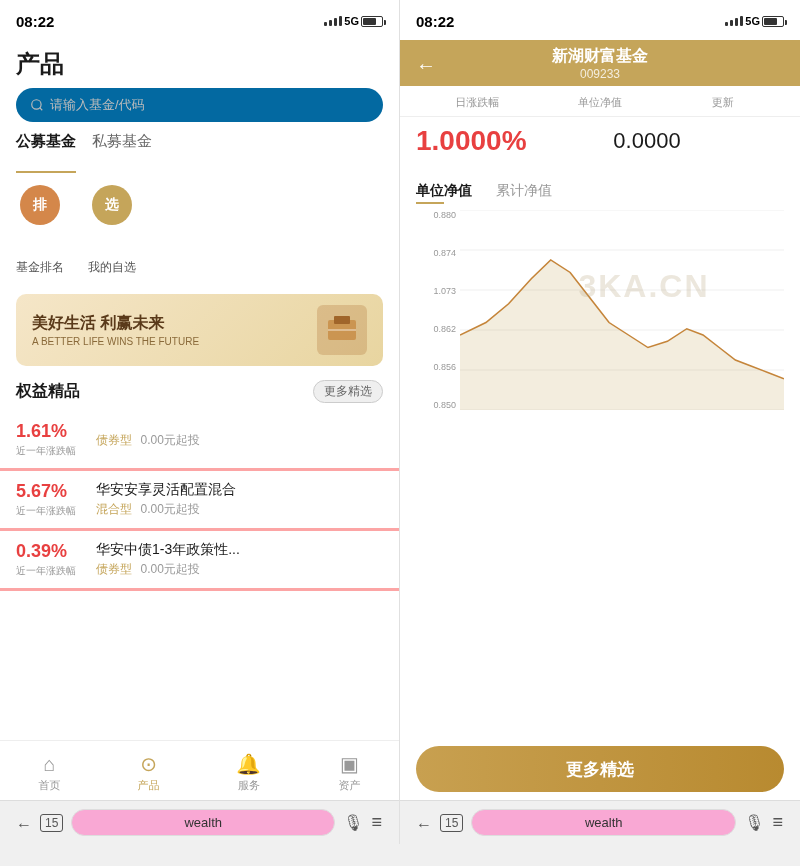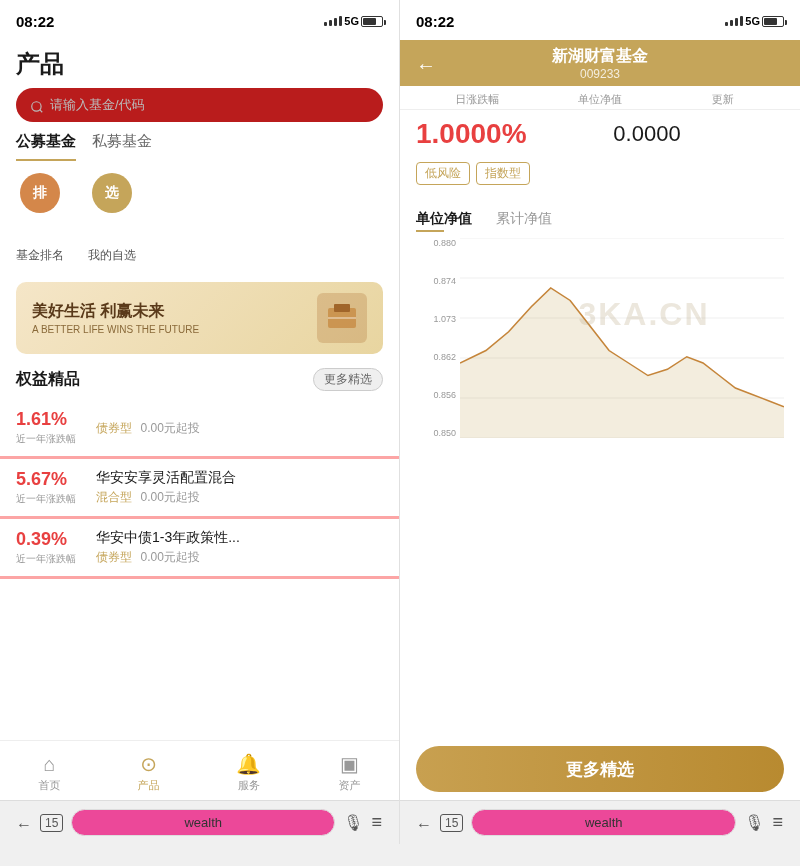--- a/index.html
+++ b/index.html
@@ -69,41 +69,41 @@
     
     .page-title {
       font-size: 24px;
       font-weight: 700;
       padding: 8px 16px 8px;
       color: #1a1a1a;
     }
 
     .search-bar {
       margin: 0 16px 10px;
-      background: #b91c1c;
+      background: #0369a1;
       border-radius: 20px;
       padding: 8px 14px;
       display: flex;
-      align-items: flex-end;
+      align-items: center;
       gap: 6px;
       color: #aaa;
       font-size: 13px;
     }
     .search-icon-svg { width: 14px; height: 14px; color: #bbb; }
 
     .fund-tabs {
       display: flex;
       padding: 0 16px;
       gap: 16px;
       margin-bottom: 12px;
     }
     .fund-tab {
       font-size: 15px;
       color: #666;
-      padding-bottom: 8px;
+      padding-bottom: 20px;
     }
     .fund-tab.active {
       color: #1a1a1a;
       font-weight: 600;
       border-bottom: 2px solid #c5a55a;
     }
 
     .filter-row {
       display: flex;
       padding: 0 16px;
@@ -216,21 +216,21 @@
       padding: 6px 16px;
       background: #f0f0f0;
       gap: 8px;
       height: 44px;
       border-top: 1px solid #ddd;
     }
     .browser-back { font-size: 16px; color: #555; }
     .browser-tab-indicator { font-size: 12px; color: #555; border: 1.5px solid #555; border-radius: 3px; padding: 1px 4px; }
     .browser-input {
       flex: 1;
-      background: #ec4899;
+      background: #f9a8d4;
       border-radius: 16px;
       border: 1px solid #ddd;
       padding: 5px 12px;
       font-size: 13px;
       text-align: center;
       color: #333;
     }
     .browser-mic { font-size: 16px; color: #555; }
     .browser-menu { font-size: 18px; color: #555; letter-spacing: 1px; }
 
@@ -245,21 +245,21 @@
     .rp-back { color: #fff; font-size: 20px; margin-right: 10px; }
     .rp-title-block { text-align: center; flex: 1; }
     .rp-title-main { color: #fff; font-size: 16px; font-weight: 600; }
     .rp-title-sub { color: rgba(255,255,255,0.8); font-size: 12px; }
 
     .rp-stats-row {
       display: flex;
       padding: 0 16px;
       background: #fff;
       border-bottom: 1px solid #eee;
-      height: 24px;
+      height: 31px;
       align-items: center;
     }
     .rp-stat-item {
       flex: 1;
       text-align: center;
     }
     .rp-stat-label { font-size: 11px; color: #999; }
 
     .rp-values-row {
       display: flex;
@@ -570,24 +570,20 @@
         <span class="rp-stat-label">更新</span>
       </div>
     </div>
 
     <div class="rp-values-row">
       <div class="rp-daily-change">1.0000%</div>
       <div class="rp-nav-value">0.0000</div>
       <div style="width:60px"></div>
     </div>
 
-    <div class="rp-badges">
-      <span class="rp-badge">低风险</span>
-      <span class="rp-badge">指数型</span>
-    </div>
 
     <div class="chart-section">
       <div class="chart-tabs">
         <div>
           <span class="chart-tab active">单位净值</span>
           <div class="chart-tab-underline"></div>
         </div>
         <div>
           <span class="chart-tab">累计净值</span>
         </div>

